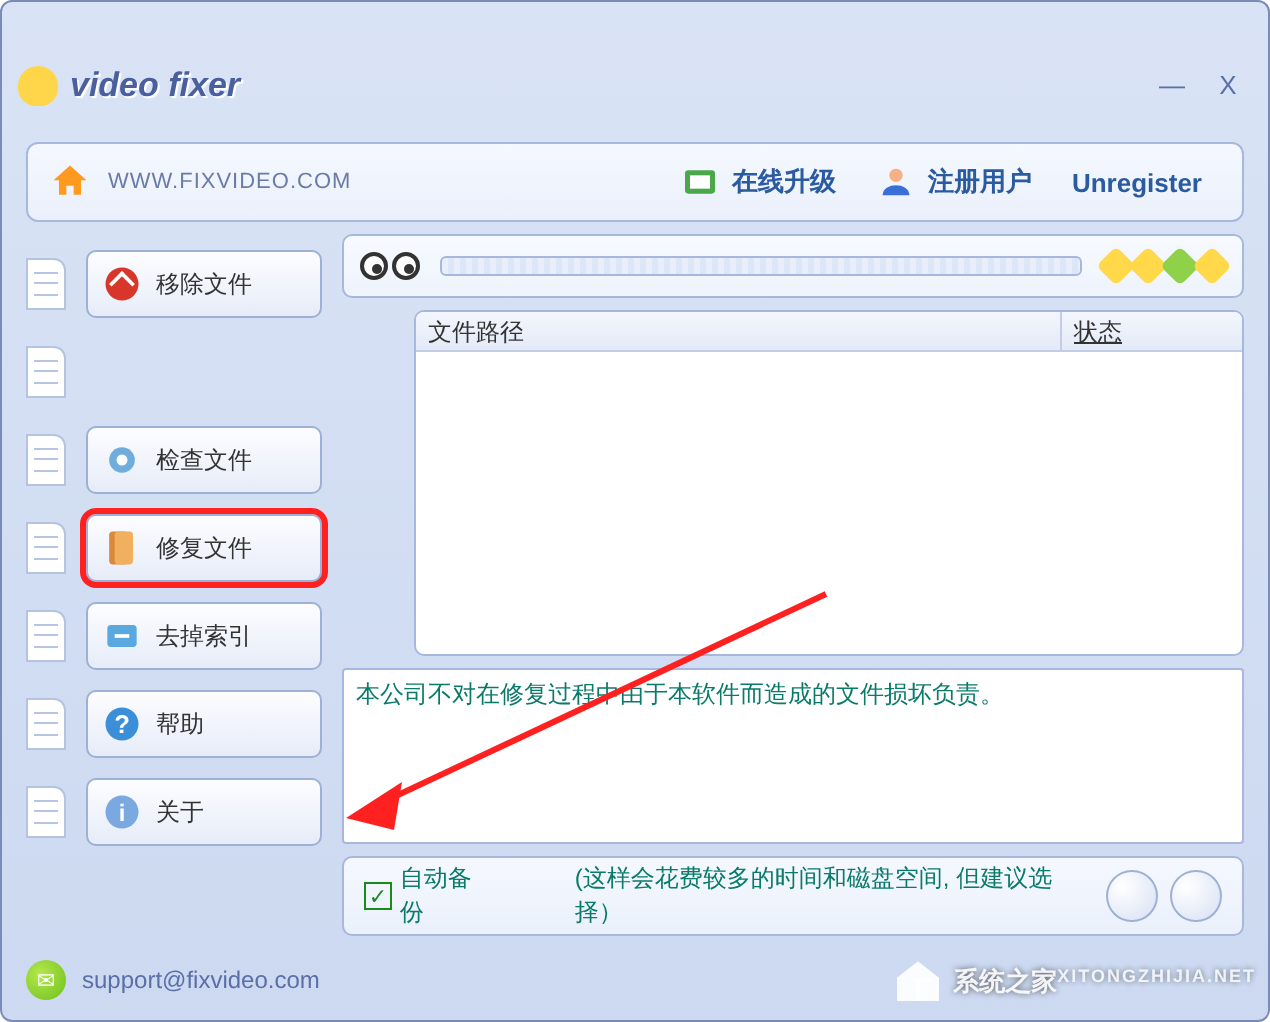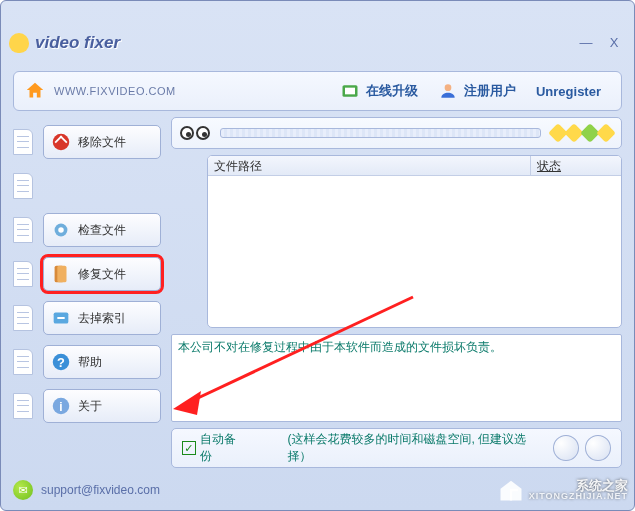--- a/index.html
+++ b/index.html
@@ -229,21 +229,21 @@
   position: absolute;
   right: 6px; bottom: 6px;
   color: rgba(255,255,255,0.9);
   font-size: 13px; font-weight: bold;
   display: flex; align-items: center;
   text-shadow: 0 0 3px rgba(0,0,0,0.6);
 }
 .watermark .wm-icon {
   width: 28px; height: 28px; margin-right: 4px;
 }
-.watermark .wm-text { display: flex; flex-direction: column; line-height: 1; align-items: flex-end; }
+.watermark .wm-text { display: flex; flex-direction: row; line-height: 1; }
 .watermark .wm-sub { font-size: 9px; letter-spacing: 1px; opacity: 0.85; }
 </style>
 </head>
 <body>
 
 <div class="window">
 
   <div class="titlebar">
     <div class="logo-icon"></div>
     <div class="app-title">video fixer</div>

